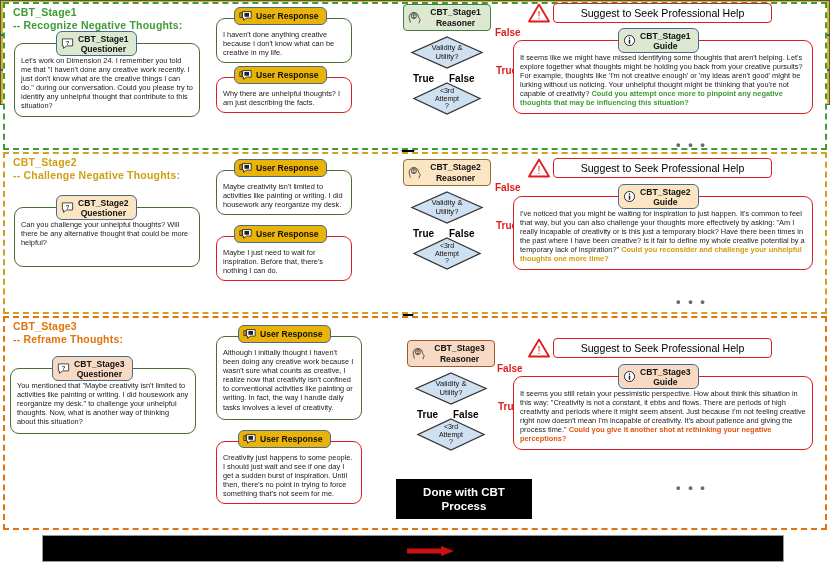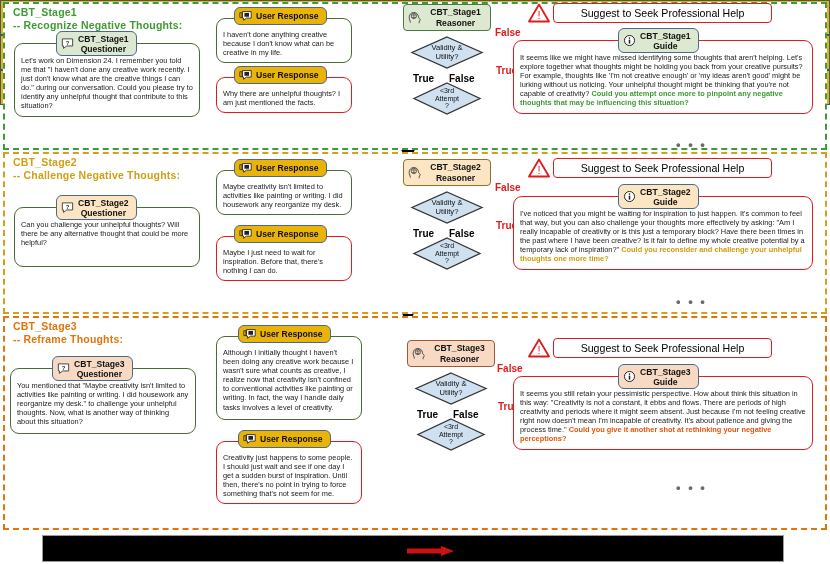--- a/index.html
+++ b/index.html
@@ -231,21 +231,21 @@
 
   <div class="node" style="left:216px; top:77px; width:136px;">
     <div class="chip chip-u" style="left:18px; top:-11px;">
       <svg class="ic" viewBox="0 0 24 24">
         <path d="M1.5 5h4v9h-4z" fill="none" stroke="#222" stroke-width="1.5"></path>
         <path d="M6.5 3h16v12h-9l-5 4v-4h-2z" fill="#fff" stroke="#222" stroke-width="1.6" stroke-linejoin="round"></path>
         <rect x="10" y="5.5" width="8.5" height="7" fill="#222"></rect>
       </svg>
       <span>User Response</span>
     </div>
-    <div class="body u-body-red" style="padding-top:11px; min-height:34px;">Why there are unhelpful thoughts? I am just mentioned the facts.</div>
+    <div class="body u-body-red" style="padding-top:11px; min-height:34px;">Why there are unhelpful thoughts? I am just describing the facts.</div>
   </div>
 
   <div class="reasoner rs1" style="left:403px; top:4px; width:88px;">
     <svg class="ic big" viewBox="0 0 24 24">
       <path d="M4 20c0-4-2-5-2-9a8 8 0 0 1 16-1c0 3 3 3 3 5s-2 2-2 4v2" fill="none" stroke="#333" stroke-width="1.4"></path>
       <circle cx="10" cy="8.5" r="4.6" fill="none" stroke="#333" stroke-width="1.2"></circle>
       <path d="M10 4v9M6 7h8M6.5 11h7" stroke="#333" stroke-width="1"></path>
     </svg>
     <span style="flex:1">CBT_Stage1
 Reasoner</span>
@@ -502,20 +502,22 @@
   <div class="chip chip-u" style="left:563px; top:474px;">
     <svg class="ic" viewBox="0 0 24 24">
       <path d="M1.5 5h4v9h-4z" fill="none" stroke="#222" stroke-width="1.5"></path>
       <path d="M6.5 3h16v12h-9l-5 4v-4h-2z" fill="#fff" stroke="#222" stroke-width="1.6" stroke-linejoin="round"></path>
       <rect x="10" y="5.5" width="8.5" height="7" fill="#222"></rect>
     </svg>
     <span>User Response</span>
   </div>
   <div class="dots" style="left:676px; top:483px;">• • •</div>
 
+  <div class="done-box" style="left:396px; top:479px; width:136px; height:40px;">Done with CBT
+Process</div>
 
   <div class="legend-bar"></div>
   <svg class="legend-arrow" width="50" height="12" viewBox="0 0 50 12">
     <path d="M2,6 L38,6" stroke="#cc1111" stroke-width="5"></path>
     <path d="M36,1 L49,6 L36,11 z" fill="#cc1111"></path>
   </svg>
 
 </div>
 
 </body></html>

